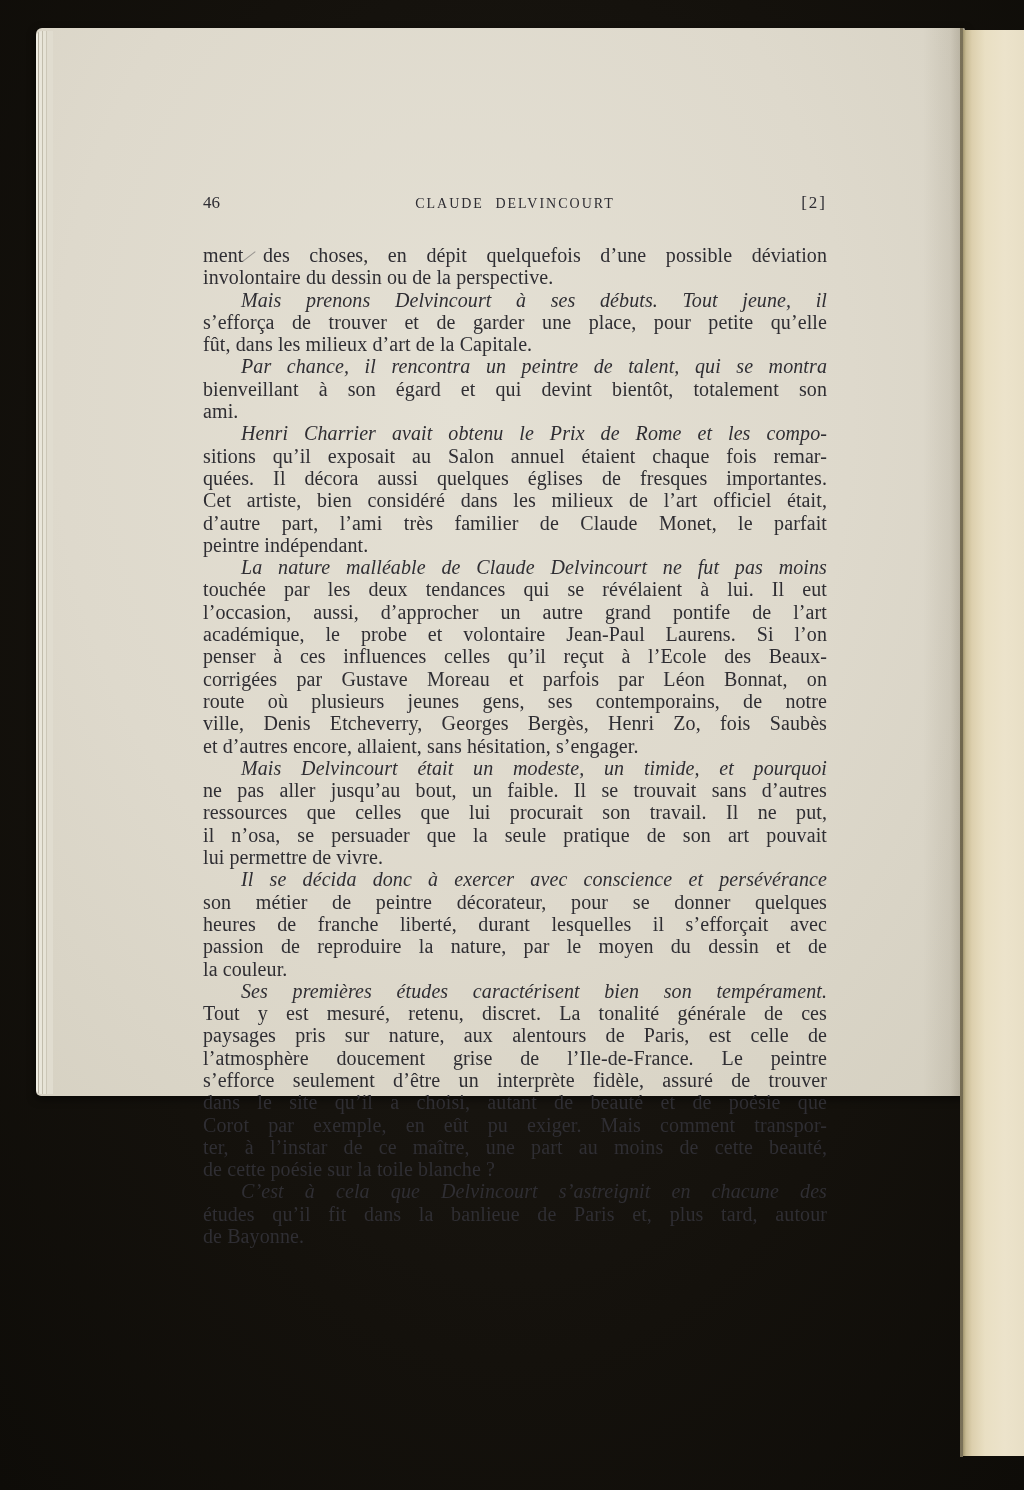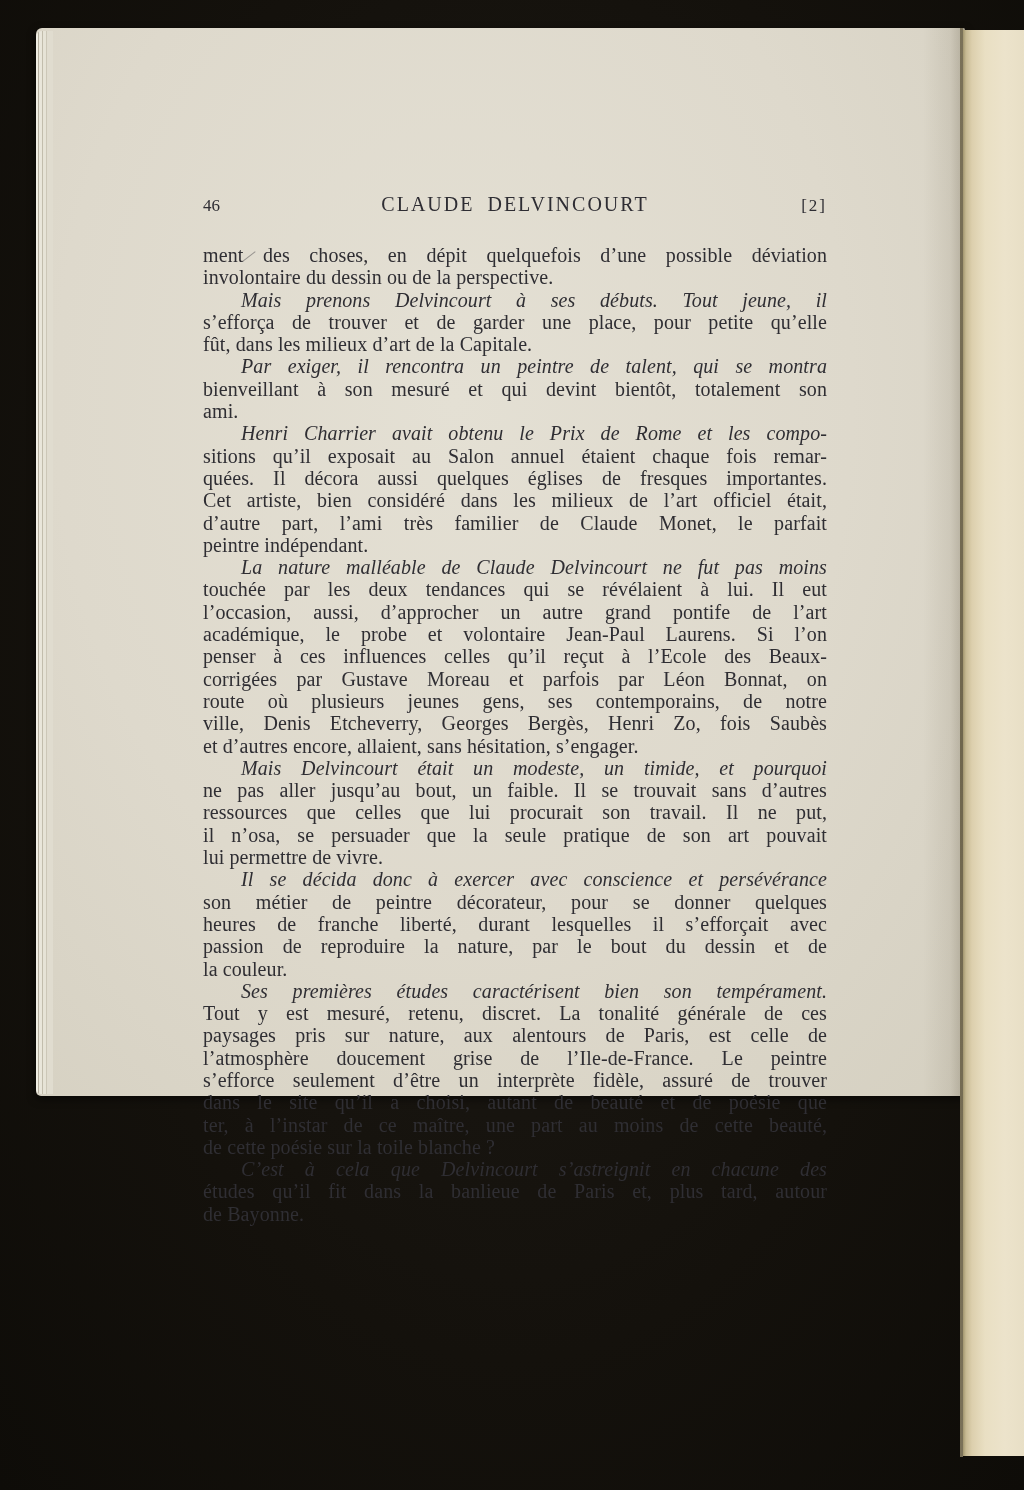--- a/index.html
+++ b/index.html
@@ -64,21 +64,21 @@
   }
   
   .header {
     position: absolute; left: 167px; top: 165px; width: 624px;
     display: flex; align-items: baseline;
     color: #2e2d33;
   }
   .header .page-num { font-size: 17px; width: 90px; }
   .header .running-title {
     flex: 1; text-align: center;
-    font-size: 20px; letter-spacing: 2px; word-spacing: 6px;
+    font-size: 14px; letter-spacing: 2px; word-spacing: 6px;
   }
   .header .bracket-ref { font-size: 17px; width: 90px; text-align: right; letter-spacing: 2px; }
   
   .text-block {
     position: absolute; left: 167px; top: 216px; width: 624px;
     font-size: 20px; line-height: 22.3px;
     color: #2f2e33;
     letter-spacing: 0.1px;
   }
   .para { margin: 0; }
@@ -106,22 +106,22 @@
       <div class="para">
         <div class="line">ment des choses, en dépit quelquefois d’une possible déviation</div>
         <div class="line last">involontaire du dessin ou de la perspective.</div>
       </div>
       <div class="para">
         <div class="line indent">Mais prenons Delvincourt à ses débuts. Tout jeune, il</div>
         <div class="line">s’efforça de trouver et de garder une place, pour petite qu’elle</div>
         <div class="line last">fût, dans les milieux d’art de la Capitale.</div>
       </div>
       <div class="para">
-        <div class="line indent">Par exiger, il rencontra un peintre de talent, qui se montra</div>
-        <div class="line">bienveillant à son mesuré et qui devint bientôt, totalement son</div>
+        <div class="line indent">Par chance, il rencontra un peintre de talent, qui se montra</div>
+        <div class="line">bienveillant à son égard et qui devint bientôt, totalement son</div>
         <div class="line last">ami.</div>
       </div>
       <div class="para">
         <div class="line indent">Henri Charrier avait obtenu le Prix de Rome et les compo-</div>
         <div class="line">sitions qu’il exposait au Salon annuel étaient chaque fois remar-</div>
         <div class="line">quées. Il décora aussi quelques églises de fresques importantes.</div>
         <div class="line">Cet artiste, bien considéré dans les milieux de l’art officiel était,</div>
         <div class="line">d’autre part, l’ami très familier de Claude Monet, le parfait</div>
         <div class="line last">peintre indépendant.</div>
       </div>
@@ -140,30 +140,31 @@
         <div class="line indent">Mais Delvincourt était un modeste, un timide, et pourquoi</div>
         <div class="line">ne pas aller jusqu’au bout, un faible. Il se trouvait sans d’autres</div>
         <div class="line">ressources que celles que lui procurait son travail. Il ne put,</div>
         <div class="line">il n’osa, se persuader que la seule pratique de son art pouvait</div>
         <div class="line last">lui permettre de vivre.</div>
       </div>
       <div class="para">
         <div class="line indent">Il se décida donc à exercer avec conscience et persévérance</div>
         <div class="line">son métier de peintre décorateur, pour se donner quelques</div>
         <div class="line">heures de franche liberté, durant lesquelles il s’efforçait avec</div>
-        <div class="line">passion de reproduire la nature, par le bout du dessin et de</div>
+        <div class="line">passion de reproduire la nature, par le moyen du dessin et de</div>
         <div class="line last">la couleur.</div>
       </div>
       <div class="para">
         <div class="line indent">Ses premières études caractérisent bien son tempérament.</div>
         <div class="line">Tout y est mesuré, retenu, discret. La tonalité générale de ces</div>
         <div class="line">paysages pris sur nature, aux alentours de Paris, est celle de</div>
         <div class="line">l’atmosphère doucement grise de l’Ile-de-France. Le peintre</div>
         <div class="line">s’efforce seulement d’être un interprète fidèle, assuré de trouver</div>
         <div class="line">dans le site qu’il a choisi, autant de beauté et de poésie que</div>
+        <div class="line">Corot par exemple, en eût pu exiger. Mais comment transpor-</div>
         <div class="line">ter, à l’instar de ce maître, une part au moins de cette beauté,</div>
         <div class="line last">de cette poésie sur la toile blanche ?</div>
       </div>
       <div class="para">
         <div class="line indent">C’est à cela que Delvincourt s’astreignit en chacune des</div>
         <div class="line">études qu’il fit dans la banlieue de Paris et, plus tard, autour</div>
         <div class="line last">de Bayonne.</div>
       </div>
     </div>
 </div>

